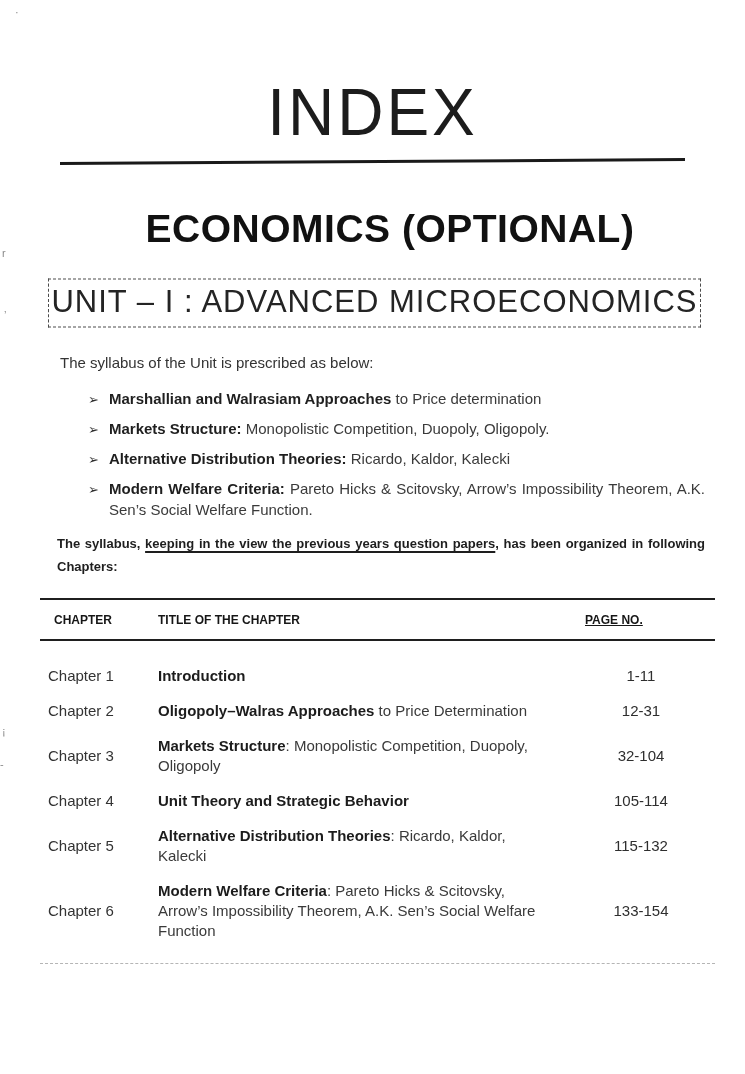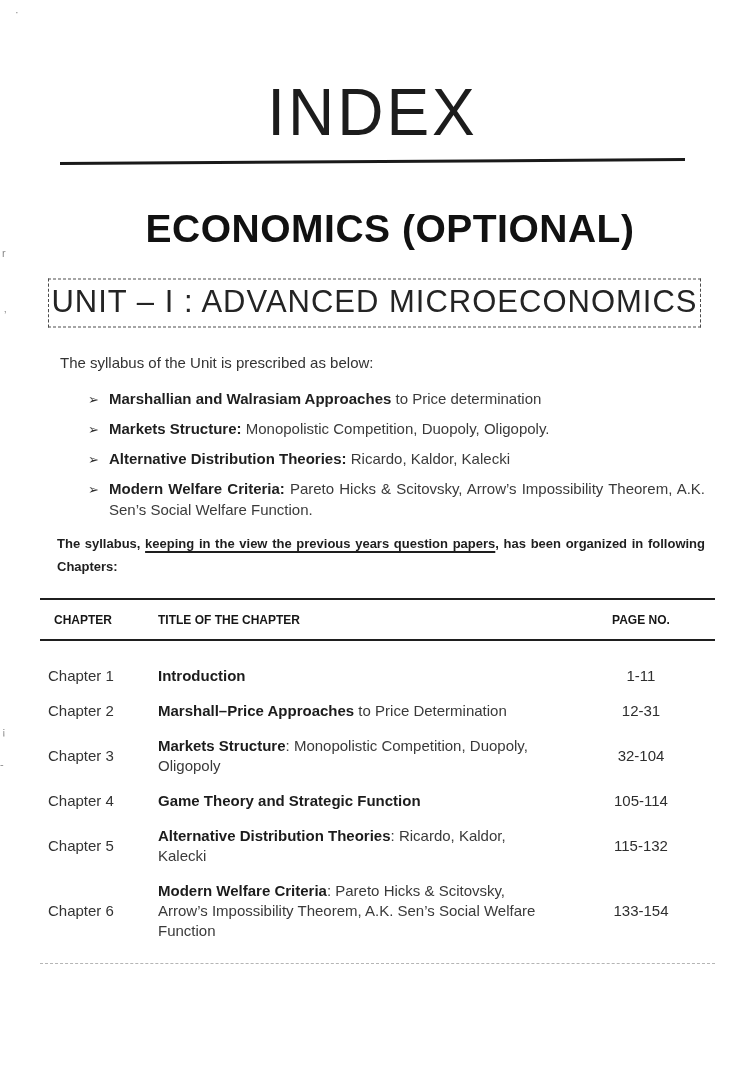--- a/index.html
+++ b/index.html
@@ -78,21 +78,21 @@
     display: grid;
     grid-template-columns: 118px 1fr 130px;
     border-top: 2px solid #1f1f1f;
     border-bottom: 2px solid #1f1f1f;
     padding: 13px 0 12px 0;
     font-size: 12px; font-weight: 700; color: #161616;
     align-items: center;
   }
   .th-chapter { padding-left: 14px; }
   .th-title { text-align: left; }
-  .th-pages { text-align: center; padding-right: 18px; }
+  .th-pages { text-align: left; padding-right: 18px; text-decoration: underline; }
   .toc-body { border-bottom: 1px dashed #b5b5b5; padding-bottom: 22px; }
   .toc-row {
     display: grid;
     grid-template-columns: 118px 1fr 130px;
     align-items: center;
     padding-top: 15px;
     font-size: 15px; line-height: 20px;
   }
   .toc-row:first-child { padding-top: 25px; }
   .cell-chapter { padding-left: 8px; color: #333; align-self: center; }
@@ -146,33 +146,33 @@
     <div class="toc-body">
 
       <div class="toc-row">
         <div class="cell-chapter">Chapter 1</div>
         <div class="cell-title"><b>Introduction</b><span></span></div>
         <div class="cell-pages">1-11</div>
       </div>
 
       <div class="toc-row">
         <div class="cell-chapter">Chapter 2</div>
-        <div class="cell-title"><b>Marshall–Price Approaches</b><span> to Price Determination</span></div>
+        <div class="cell-title"><b>Oligopoly–Walras Approaches</b><span> to Price Determination</span></div>
         <div class="cell-pages">12-31</div>
       </div>
 
       <div class="toc-row">
         <div class="cell-chapter">Chapter 3</div>
         <div class="cell-title"><b>Markets Structure</b><span>: Monopolistic Competition, Duopoly, Oligopoly</span></div>
         <div class="cell-pages">32-104</div>
       </div>
 
       <div class="toc-row">
         <div class="cell-chapter">Chapter 4</div>
-        <div class="cell-title"><b>Game Theory and Strategic Function</b><span></span></div>
+        <div class="cell-title"><b>Unit Theory and Strategic Behavior</b><span></span></div>
         <div class="cell-pages">105-114</div>
       </div>
 
       <div class="toc-row">
         <div class="cell-chapter">Chapter 5</div>
         <div class="cell-title"><b>Alternative Distribution Theories</b><span>: Ricardo, Kaldor, Kalecki</span></div>
         <div class="cell-pages">115-132</div>
       </div>
 
       <div class="toc-row">

